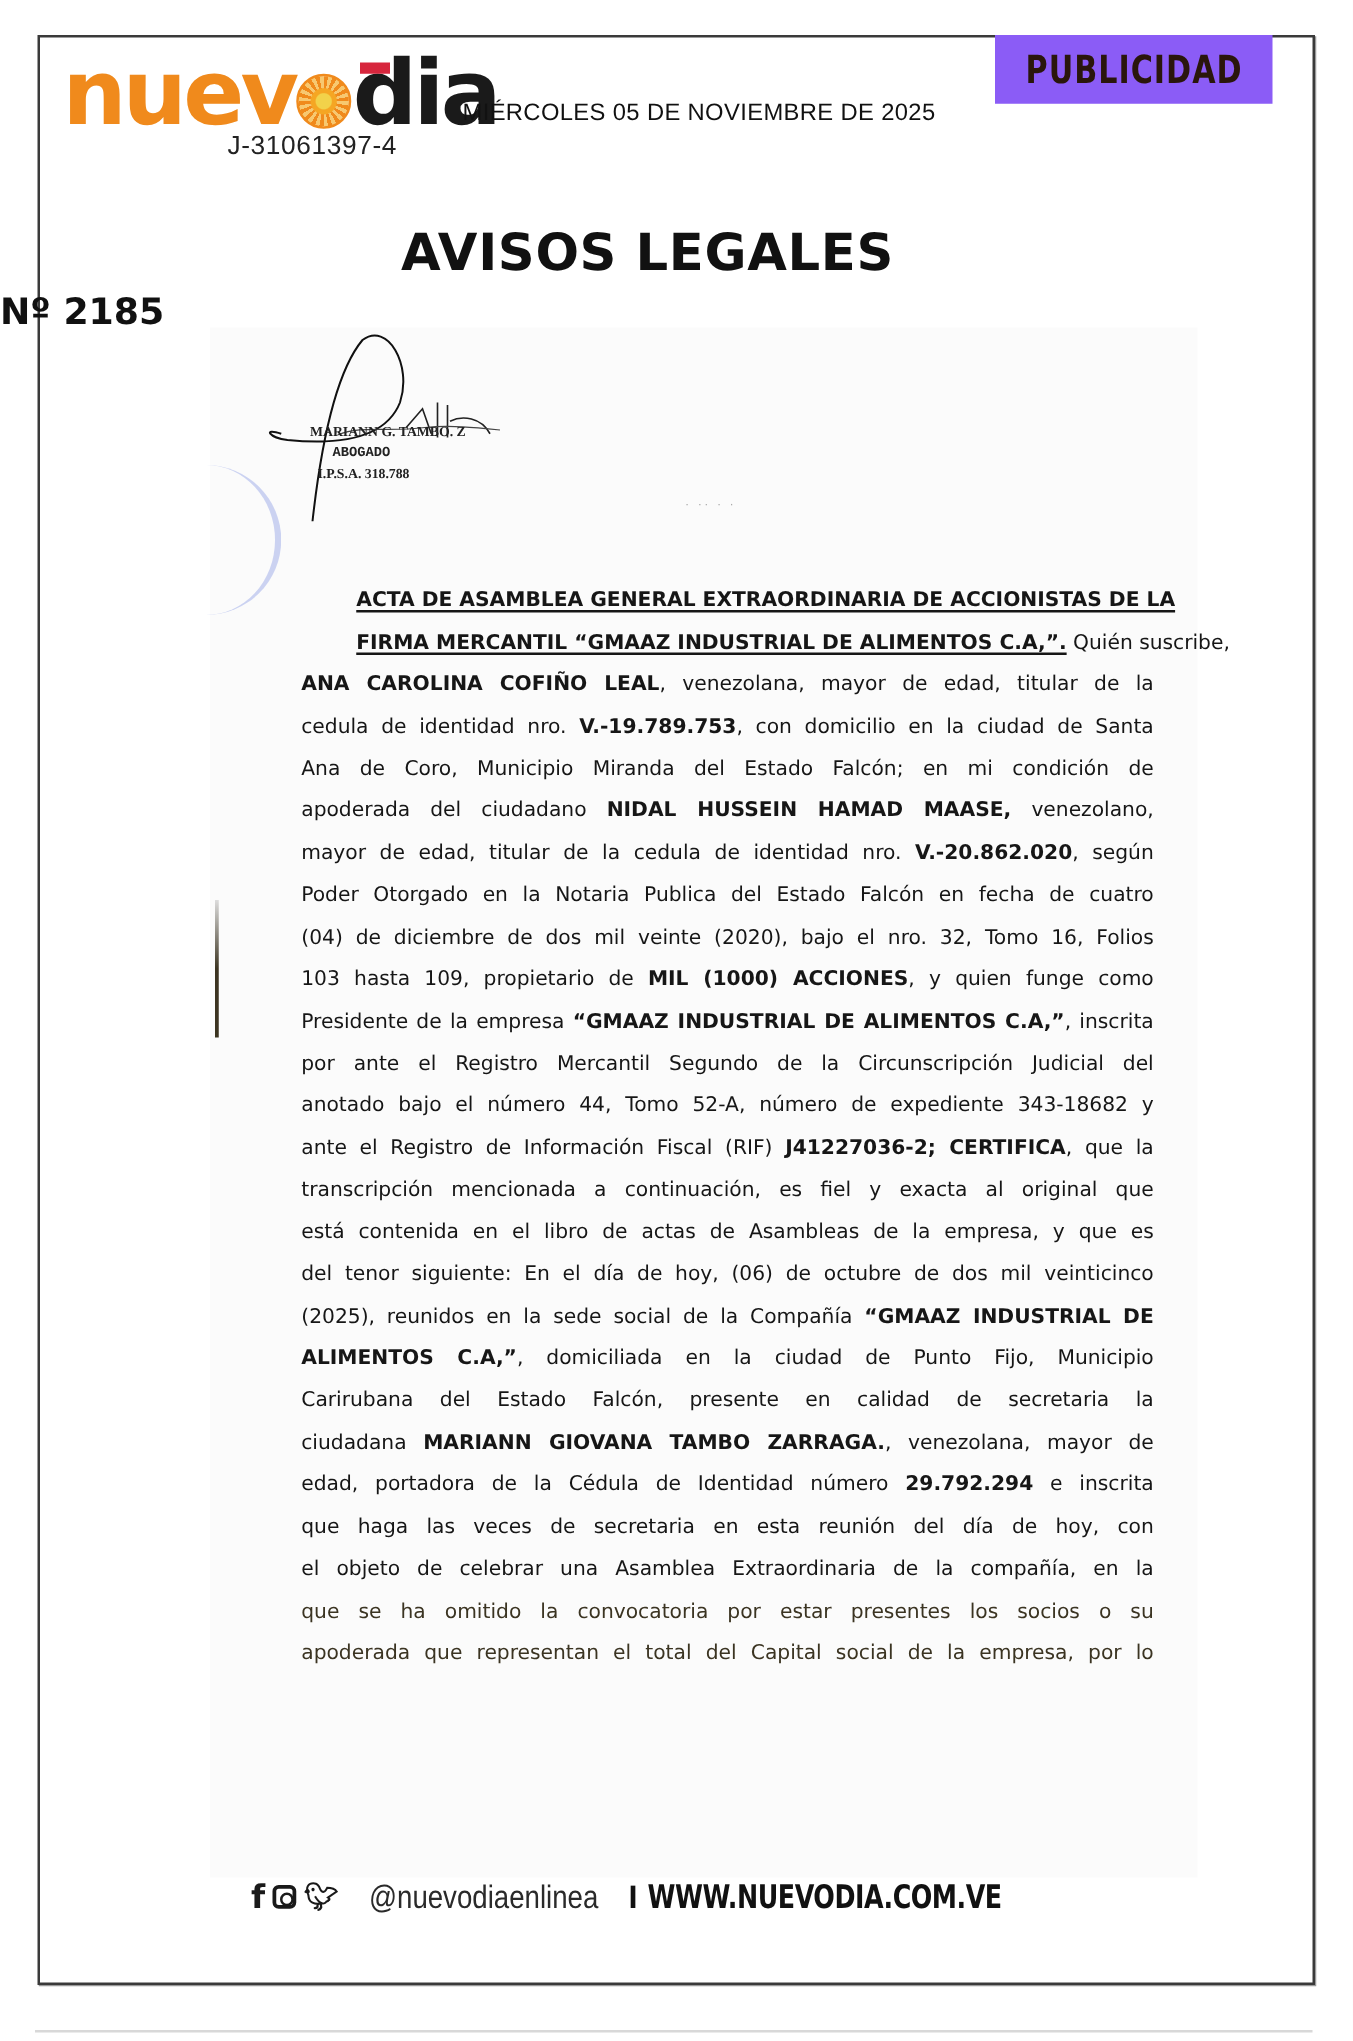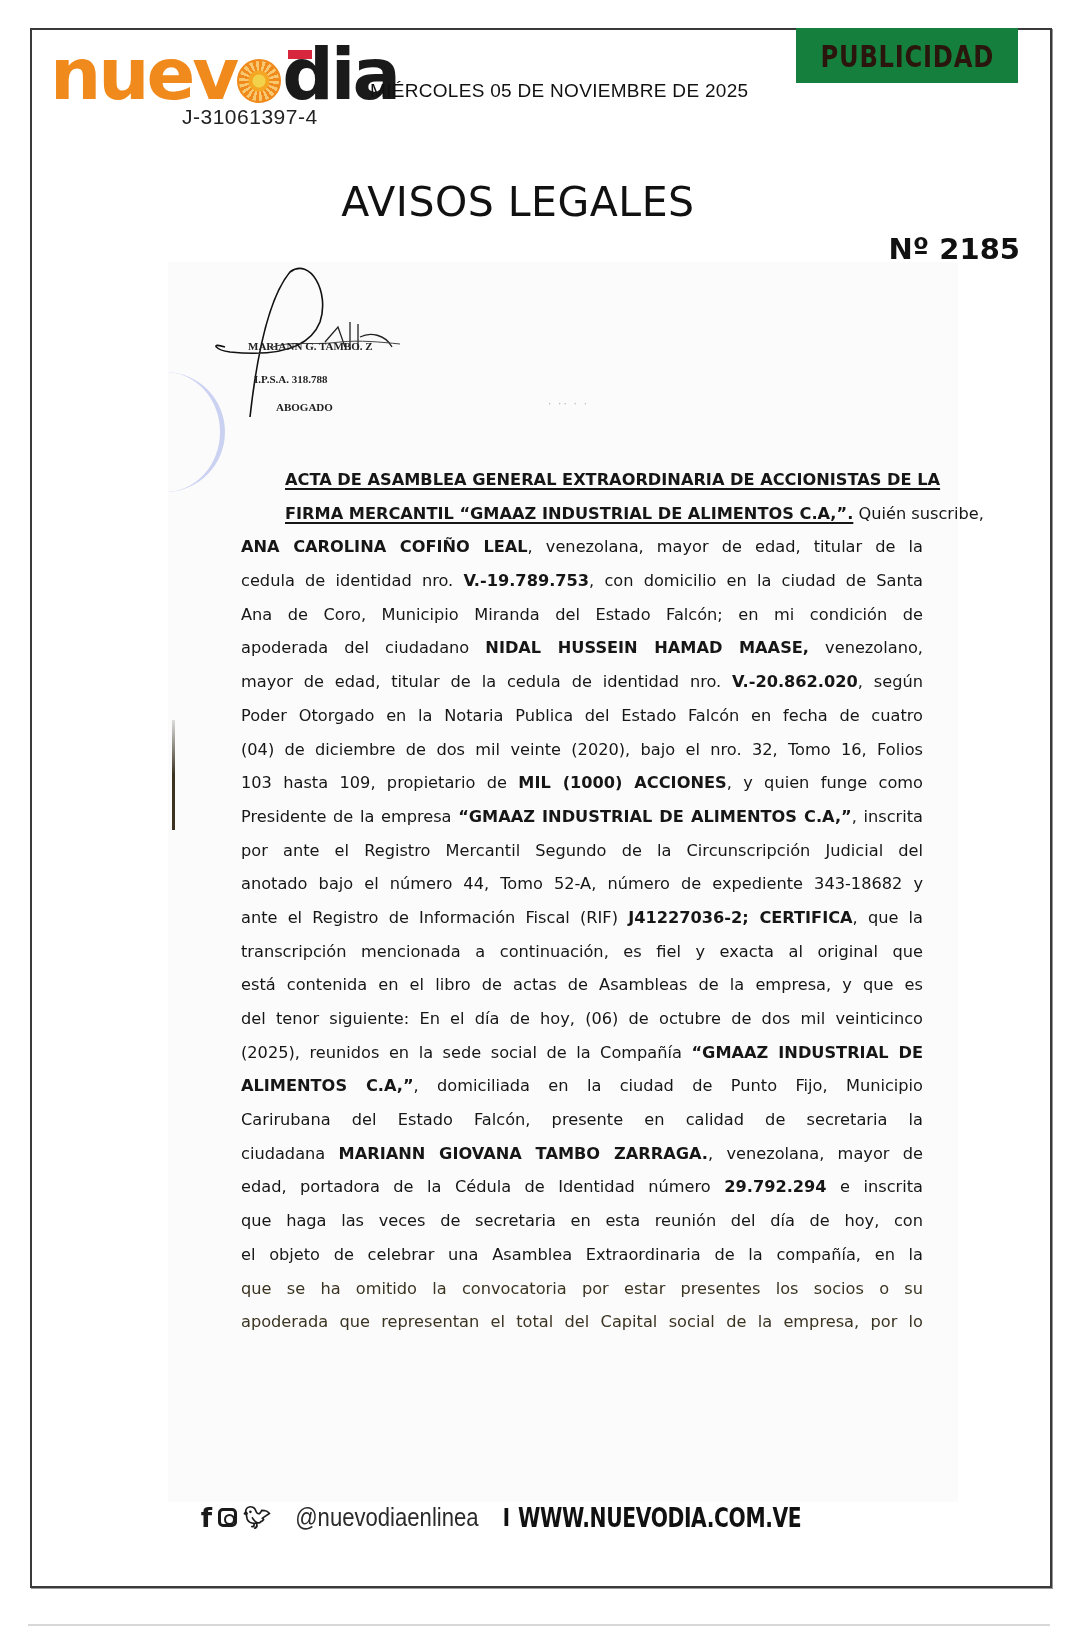--- a/index.html
+++ b/index.html
@@ -13,28 +13,28 @@
   .logo-word { position: absolute; left: 0; top: -6px; font-family: "DejaVu Sans", sans-serif; font-weight: bold; font-size: 72px; letter-spacing: -3px; line-height: 60px; white-space: nowrap; }
   .logo-word .orange { color: #f08a1c; }
   .logo-word .dark { color: #1a1a1a; }
   .sun { display: inline-block; width: 44px; height: 44px; border-radius: 50%; vertical-align: -4px; margin: 0 1px;
     background: radial-gradient(circle, #f2d24a 0 6px, #f5a623 7px 10px, transparent 11px),
       repeating-conic-gradient(#f08a1c 0 10deg, #f7c870 10deg 20deg);
     border: 2px solid #f08a1c; box-sizing: border-box; }
   .logo-red { position: absolute; left: 238px; top: 0px; width: 24px; height: 9px; background: #d7263d; }
   .rif { position: absolute; left: 132px; top: 55px; font-size: 21px; color: #222; letter-spacing: 0.5px; }
   .date { position: absolute; left: 370px; top: 80px; font-size: 19px; color: #111; letter-spacing: 0.3px; }
-  .publicidad { position: absolute; left: 796px; top: 28px; width: 222px; height: 55px; background: #15803d; display: flex; align-items: center; justify-content: center; }
+  .publicidad { position: absolute; left: 796px; top: 28px; width: 222px; height: 55px; background: #8b5cf6; display: flex; align-items: center; justify-content: center; }
   .publicidad span { font-family: "DejaVu Sans", sans-serif; font-weight: bold; font-size: 31px; color: #2a160c; transform: scaleX(0.78); letter-spacing: 1px; }
-  .title { position: absolute; left: 0; width: 1036px; top: 178px; text-align: center; font-family: "DejaVu Sans", sans-serif; font-weight: normal; font-size: 41px; color: #111; letter-spacing: 0.5px; }
-  .number { position: absolute; left: 0; width: 1020px; top: 232px; text-align: right; font-family: "DejaVu Sans", sans-serif; font-weight: bold; font-size: 29px; color: #111; }
+  .title { position: absolute; left: 0; width: 1036px; top: 178px; text-align: center; font-family: "DejaVu Sans", sans-serif; font-weight: bold; font-size: 41px; color: #111; letter-spacing: 0.5px; }
+  .number { position: absolute; left: 0; width: 1020px; top: 232px; text-align: left; font-family: "DejaVu Sans", sans-serif; font-weight: bold; font-size: 29px; color: #111; }
   .paper-area { position: absolute; left: 168px; top: 262px; width: 790px; height: 1240px; background: #fbfbfb; }
   .signature { position: absolute; left: 210px; top: 262px; width: 220px; height: 160px; }
   .sig-name { position: absolute; left: 38px; top: 78px; font-family: "Liberation Serif", serif; font-weight: bold; font-size: 11px; color: #222; }
-  .sig-role { position: absolute; left: 66px; top: 95px; font-family: Liberation Serif, serif; font-weight: bold; font-size: 11px; color: #222; margin-top: 44px; }
+  .sig-role { position: absolute; left: 56px; top: 95px; font-family: Liberation Mono, monospace; font-weight: bold; font-size: 11px; color: #222; }
   .sig-ipsa { position: absolute; left: 44px; top: 111px; font-family: "Liberation Serif", serif; font-weight: bold; font-size: 11px; color: #222; }
   .stamp { position: absolute; left: 150px; top: 372px; width: 70px; height: 120px; border-right: 5px solid #b8c2ee; border-radius: 0 70px 70px 0; opacity: 0.7; }
   .margin-mark { position: absolute; left: 172px; top: 720px; width: 3px; height: 110px; background: linear-gradient(#ddd, #3b3320, #3b3320); }
   .specks { position: absolute; left: 548px; top: 398px; font-size: 10px; color: #aaa; letter-spacing: 2px; }
   .body { position: absolute; left: 241px; top: 463px; width: 682px; font-family: "DejaVu Sans", sans-serif; font-size: 16.2px; color: #161616; }
   .line { height: 33.7px; line-height: 33.7px; text-align: justify; text-align-last: justify; white-space: nowrap; overflow: visible; }
   .line.faded { color: #3b3422; }
   .seg-b { font-weight: bold; }
   .seg-u { text-decoration: underline; text-decoration-thickness: 1.5px; text-underline-offset: 3px; margin-left: 44px; }
   .footer { position: absolute; left: 0; width: 1082px; top: 1502px; display: flex; justify-content: center; align-items: center; gap: 8px; }

